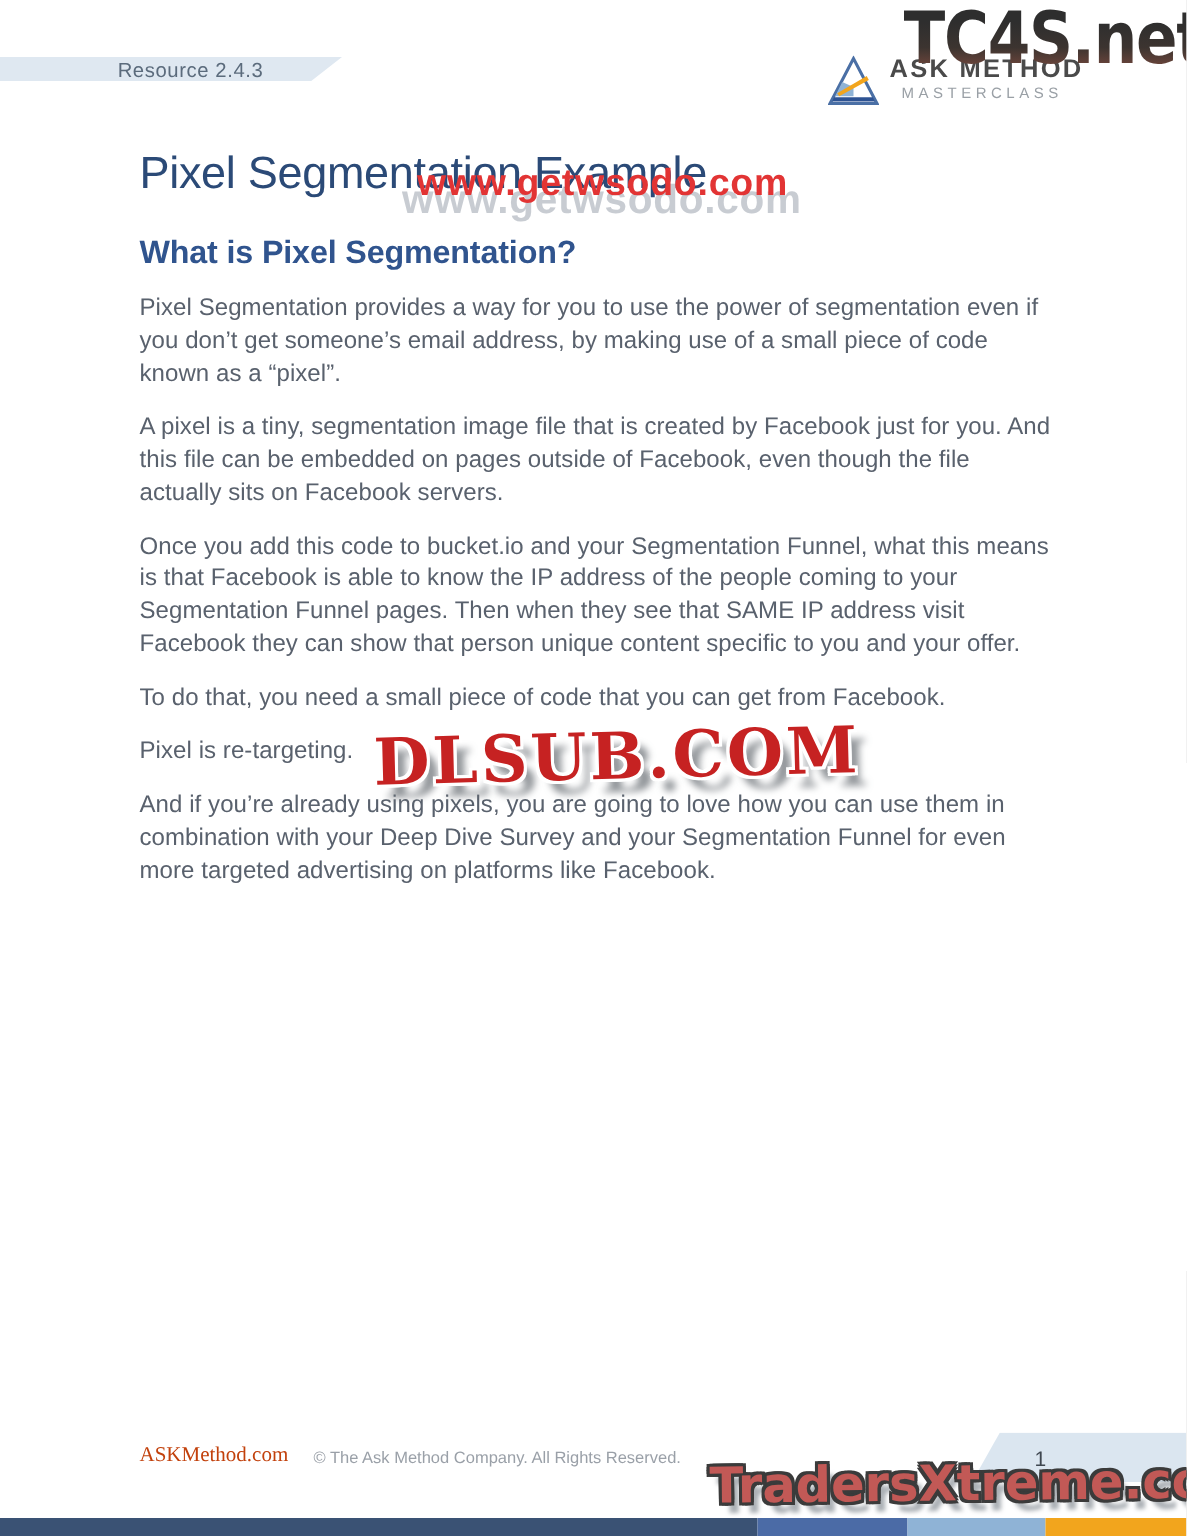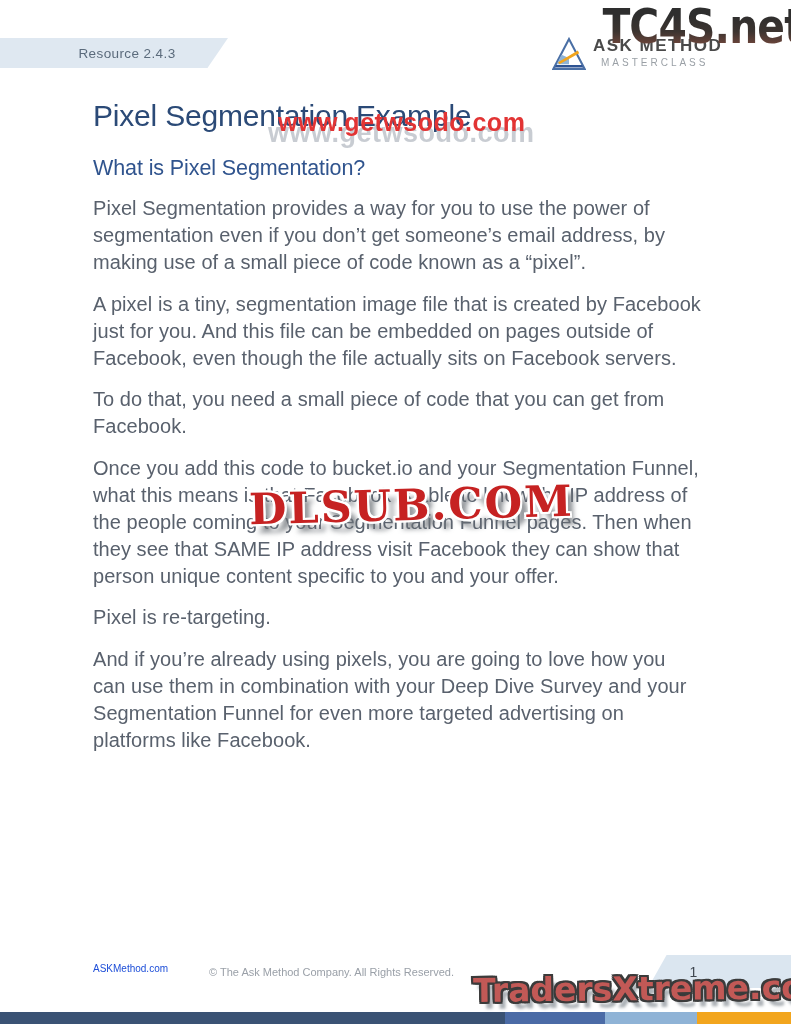--- a/index.html
+++ b/index.html
@@ -3,21 +3,21 @@
 <meta charset="utf-8">
 <style>
   html,body{margin:0;padding:0;background:#e8e8e8;}
   .page{
     position:relative;width:791px;height:1024px;margin:0 auto;
     background:#ffffff;overflow:hidden;
     font-family:"Liberation Sans",sans-serif;
   }
   
   .ribbon{
-    position:absolute;left:0;top:38px;width:228px;height:30px;
+    position:absolute;left:0;top:38px;width:228px;height:16px;
     background:#dfe8f1;
     clip-path:polygon(0 0,100% 0,91% 100%,0 100%);
     display:flex;align-items:center;justify-content:center;
     padding-left:26px;box-sizing:border-box;
   }
   .ribbon span{font-size:13.5px;color:#5b6b7c;letter-spacing:.4px;}
   
   .logo{position:absolute;left:552px;top:37px;display:flex;align-items:flex-start;}
   .logo svg{display:block;margin-right:7px;}
   .logo-text{display:flex;flex-direction:column;line-height:1;}
@@ -32,24 +32,24 @@
     background:linear-gradient(to bottom,#2e2e2e 30%,#3c3430 60%,#7a4a3e 90%,#8a564a 100%);
     -webkit-background-clip:text;background-clip:text;color:transparent;
   }
   
   .article{position:absolute;left:93px;top:96px;width:608px;}
   h1{
     margin:0;font-size:30px;line-height:1.3;color:#2b4a77;
     letter-spacing:-.2px;font-weight:normal;
   }
   h2{
-    margin:21px 0 0 0;font-size:21.5px;color:#30548e;font-weight:normal;letter-spacing:-.1px;
+    margin:21px 0 0 0;font-size:21.5px;color:#30548e;font-weight:bold;letter-spacing:-.1px;
   }
   .article p{
-    margin:14px 0 0 0;font-size:20px;line-height:1.36;color:#59616d;letter-spacing:.05px;
+    margin:14px 0 0 0;font-size:16px;line-height:1.36;color:#59616d;letter-spacing:.05px;
   }
   .article p a{color:#3a6db7;font-weight:bold;text-decoration:none;}
   
   .wm-getwsodo{
     position:absolute;left:278px;top:108px;z-index:5;
     font-size:25px;font-weight:bold;color:#e23434;white-space:nowrap;letter-spacing:.5px;
   }
   .wm-getwsodo-ghost{
     position:absolute;left:268px;top:118px;z-index:4;
     font-size:27px;font-weight:bold;color:rgba(154,163,173,.55);white-space:nowrap;letter-spacing:.5px;
@@ -70,21 +70,21 @@
     position:absolute;left:473px;top:969px;z-index:6;
     font-family:"DejaVu Sans",sans-serif;font-weight:bold;
     font-size:33px;letter-spacing:0;color:#c25956;white-space:nowrap;
     transform:rotate(-.6deg);
     text-shadow:
       2px 0 0 #3b3b3b,-2px 0 0 #3b3b3b,0 2px 0 #3b3b3b,0 -2px 0 #3b3b3b,
       2px 2px 0 #3b3b3b,-2px -2px 0 #3b3b3b,2px -2px 0 #3b3b3b,-2px 2px 0 #3b3b3b,
       5px 7px 3px rgba(150,156,162,.8);
   }
   
-  .footer-site{position:absolute;left:93px;top:963px;font-size:10px;color:#1d4ed8;}
+  .footer-site{position:absolute;left:93px;top:963px;font-size:14px;color:#c2410c;font-family:Liberation Serif, serif;}
   .footer-copy{position:absolute;left:0;top:966px;width:663px;text-align:center;font-size:11px;color:#9aa0a8;}
   .page-badge{
     position:absolute;left:648px;top:955px;width:143px;height:33px;
     background:#dbe6f0;clip-path:polygon(13% 0,100% 0,100% 100%,0 100%);
     display:flex;align-items:center;justify-content:center;
     padding-right:52px;box-sizing:border-box;
   }
   .page-badge span{font-size:14px;color:#3f4750;}
   .bottom-bar{position:absolute;left:0;bottom:0;width:791px;height:12px;display:flex;}
   .bottom-bar div{height:100%;}
@@ -111,22 +111,22 @@
     </div>
   </div>
 
   <div class="wm-tc4s">TC4S.net</div>
 
   <div class="article">
     <h1>Pixel Segmentation Example</h1>
     <h2>What is Pixel Segmentation?</h2>
     <p>Pixel Segmentation provides a way for you to use the power of segmentation even if you don’t get someone’s email address, by making use of a small piece of code known as a “pixel”.</p>
     <p>A pixel is a tiny, segmentation image file that is created by Facebook just for you. And this file can be embedded on pages outside of Facebook, even though the file actually sits on Facebook servers.</p>
+    <p>Once you add this code to bucket.io and your Segmentation Funnel, what this means is that Facebook is able to know the IP address of the people coming to your Segmentation Funnel pages. Then when they see that SAME IP address visit Facebook they can show that person unique content specific to you and your offer.</p>
     <p>To do that, you need a small piece of code that you can get from Facebook.</p>
-    <p>Once you add this code to bucket.io and your Segmentation Funnel, what this means is that Facebook is able to know the IP address of the people coming to your Segmentation Funnel pages. Then when they see that SAME IP address visit Facebook they can show that person unique content specific to you and your offer.</p>
     <p>Pixel is re-targeting.</p>
     <p>And if you’re already using pixels, you are going to love how you can use them in combination with your Deep Dive Survey and your Segmentation Funnel for even more targeted advertising on platforms like Facebook.</p>
   </div>
 
   <div class="wm-getwsodo-ghost">www.getwsodo.com</div>
   <div class="wm-getwsodo">www.getwsodo.com</div>
 
   <div class="wm-dlsub">DLSUB.COM</div>
 
   <div class="footer-site">ASKMethod.com</div>

